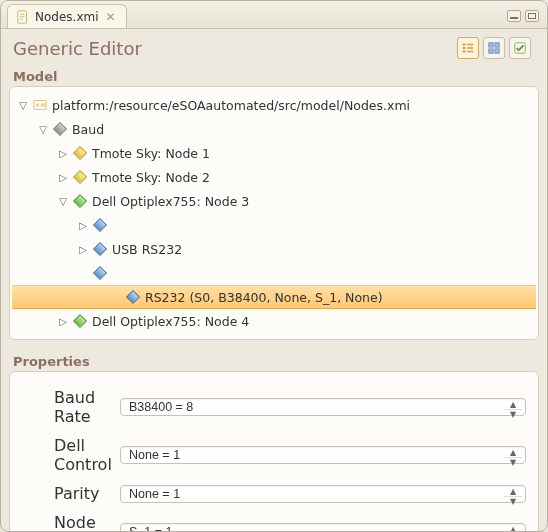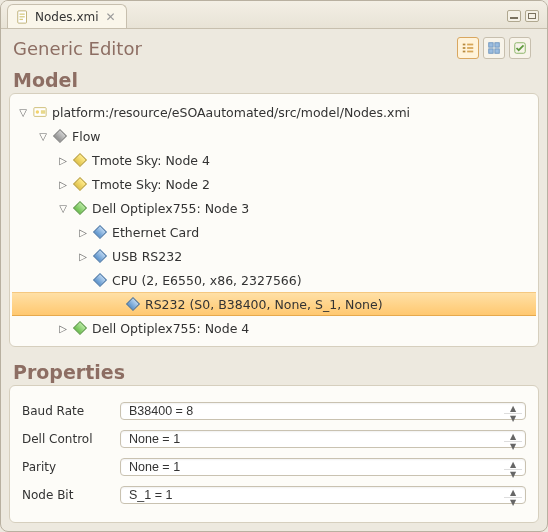--- a/index.html
+++ b/index.html
@@ -20,40 +20,40 @@
   
   .titlerow { display: flex; align-items: center; justify-content: space-between; padding: 8px 16px 6px 12px; }
   .titlerow h1 { font-size: 18px; font-weight: 500; color: #8d6e63; }
   .toolbar { display: flex; gap: 4px; }
   .tbtn { width: 22px; height: 22px; border: 1px solid #c7bfae; border-radius: 3px; background: #f8f4ea; display:flex; align-items:center; justify-content:center; }
   .tbtn.active { border-color: #d9a760; background: #fff3da; }
   .tbtn svg { width: 14px; height: 14px; }
 
   
   .section { margin: 0 8px; }
-  .section-hdr { color: #8d6e63; font-size: 19px; font-weight: 600; padding: 4px 4px 2px 4px; }
+  .section-hdr { color: #8d6e63; font-size: 13px; font-weight: 600; padding: 4px 4px 2px 4px; }
   .section-box { border: 1px solid #d6cfbe; border-radius: 6px; background: #fdfcf8; padding: 6px 2px; }
   .section + .section { margin-top: 10px; }
 
   
   .tree { font-size: 12.5px; }
   .row { display:flex; align-items:center; height: 24px; padding-right: 6px; white-space: nowrap; }
   .row .twisty { width: 14px; display:inline-flex; justify-content:center; color:#666; font-size:10px; }
   .row .indent { display:inline-block; }
   .row .ico { width:16px; display:inline-flex; justify-content:center; margin: 0 4px 0 2px; }
   .row.selected { background: linear-gradient(#ffe0a6, #ffc870); border-top:1px solid #f5c880; border-bottom:1px solid #e6a94d;padding-left:33px; }
   .diamond { width:10px; height:10px; transform: rotate(45deg); display:inline-block; }
   .d-grey   { background: linear-gradient(#d0d0d0,#909090); border:1px solid #777; }
   .d-yellow { background: linear-gradient(#ffeb8a,#e0c24a); border:1px solid #b79a2e; }
   .d-green  { background: linear-gradient(#b6e8a0,#6cbf4e); border:1px solid #4f9238; }
   .d-blue   { background: linear-gradient(#b8d4f0,#5b93cc); border:1px solid #3f6fa3; }
 
   
   .props { display: grid; grid-template-columns: 90px 1fr; row-gap: 10px; column-gap: 8px; padding: 10px 10px 12px 10px; align-items: center; }
-  .props label { font-size: 12px; }
+  .props label { font-size: 16px; margin-left: 32px; }
   .select-wrap { position: relative; }
   .select-wrap input { width: 100%; height: 18px; padding: 2px 28px 2px 8px; border: 1px solid #c9c2b1; border-radius: 4px; background: #fff; font-size: 12.5px; color:#333; box-shadow: inset 0 1px 2px rgba(0,0,0,0.06); }
   .spin { position:absolute; right:4px; top:2px; bottom:2px; width:18px; display:flex; flex-direction:column; }
   .spin span { flex:1; display:flex; align-items:center; justify-content:center; font-size:8px; color:#666; }
   .spin span + span { border-top:1px solid #ddd; }
 
 </style>
 </head>
 <body>
 
@@ -123,30 +123,30 @@
       </span>
       <span>platform:/resource/eSOAautomated/src/model/Nodes.xmi</span>
     </div>
 
     <div class="row">
       <span class="indent" style="width:24px"></span>
       <span class="twisty">▽</span>
       <span class="ico">
           <span class="diamond d-grey"></span>
         </span>
-      <span>Flow</span>
+      <span>Baud</span>
     </div>
 
     <div class="row">
       <span class="indent" style="width:44px"></span>
       <span class="twisty">▷</span>
       <span class="ico">
           <span class="diamond d-yellow"></span>
         </span>
-      <span>Tmote Sky: Node 4</span>
+      <span>Tmote Sky: Node 1</span>
     </div>
 
     <div class="row">
       <span class="indent" style="width:44px"></span>
       <span class="twisty">▷</span>
       <span class="ico">
           <span class="diamond d-yellow"></span>
         </span>
       <span>Tmote Sky: Node 2</span>
     </div>
@@ -159,39 +159,37 @@
         </span>
       <span>Dell Optiplex755: Node 3</span>
     </div>
 
     <div class="row">
       <span class="indent" style="width:64px"></span>
       <span class="twisty">▷</span>
       <span class="ico">
           <span class="diamond d-blue"></span>
         </span>
-      <span>Ethernet Card</span>
     </div>
 
     <div class="row">
       <span class="indent" style="width:64px"></span>
       <span class="twisty">▷</span>
       <span class="ico">
           <span class="diamond d-blue"></span>
         </span>
       <span>USB RS232</span>
     </div>
 
     <div class="row">
       <span class="indent" style="width:64px"></span>
       <span class="twisty"></span>
       <span class="ico">
           <span class="diamond d-blue"></span>
         </span>
-      <span>CPU (2, E6550, x86, 2327566)</span>
     </div>
 
     <div class="row selected">
       <span class="indent" style="width:64px"></span>
       <span class="twisty"></span>
       <span class="ico">
           <span class="diamond d-blue"></span>
         </span>
       <span>RS232 (S0, B38400, None, S_1, None)</span>
     </div>

